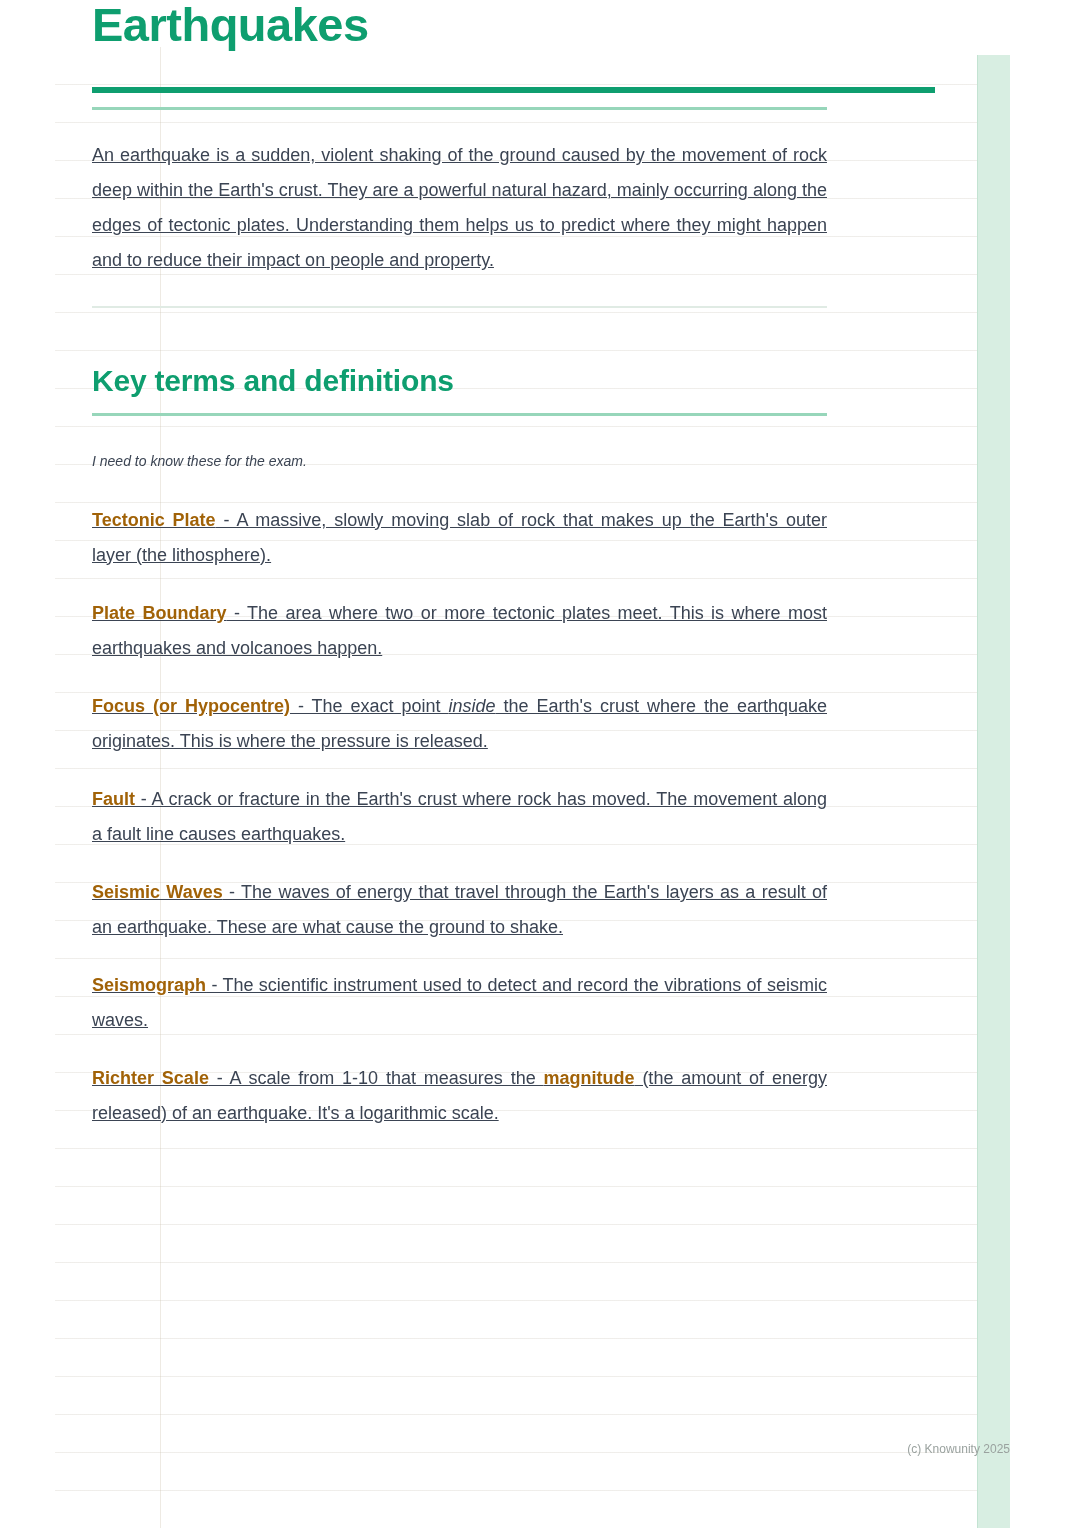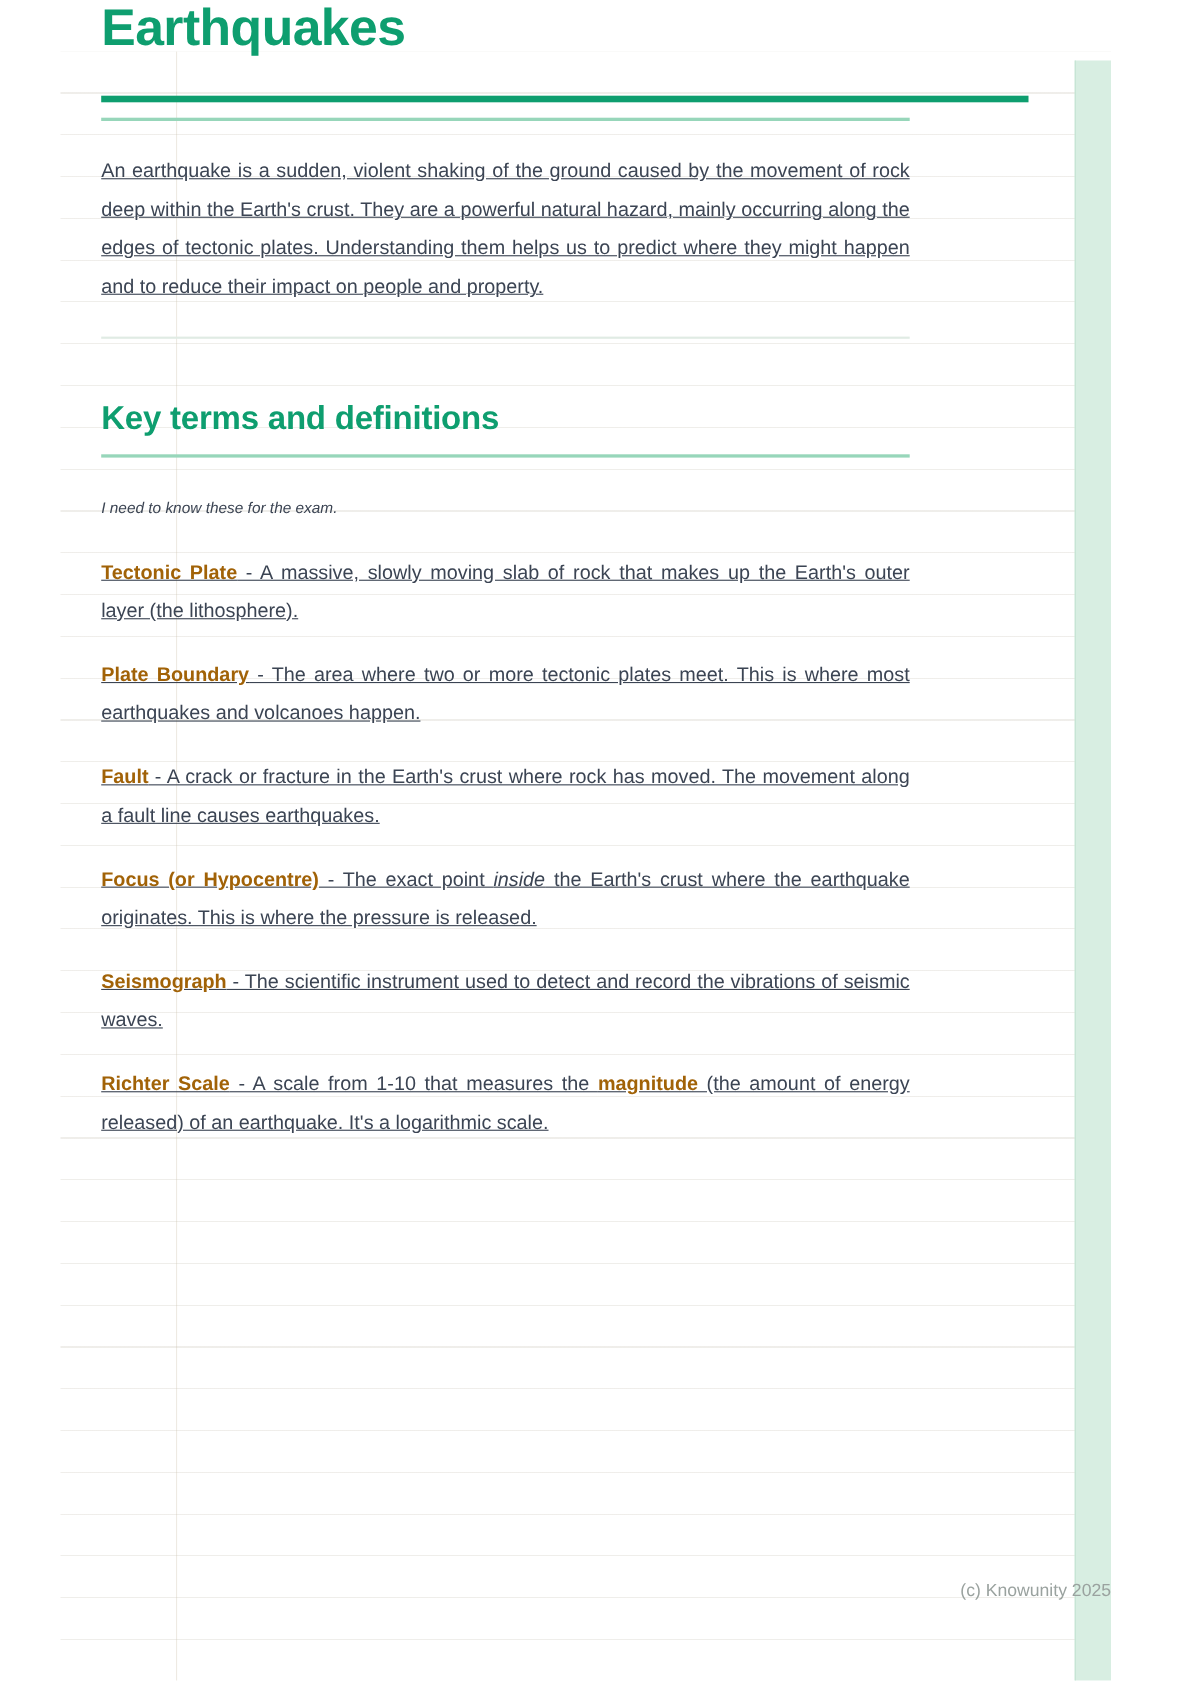--- a/index.html
+++ b/index.html
@@ -122,21 +122,21 @@
     font-weight: 700;
     color: #a16207;
   }
   span.i {
     font-style: italic;
   }
   .footer {
     position: absolute;
     right: 70px;
     bottom: 72px;
-    font-size: 16px;
+    font-size: 12px;
     color: #9aa29f;
     z-index: 5;
   }
 </style>
 </head>
 <body>
 
 <div class="page">
   <div class="ruled-lines"></div>
   <div class="faint-vline"></div>
@@ -154,22 +154,23 @@
 
       <div class="section-divider"></div>
 
       <section>
         <h2 class="section-heading">Key terms and definitions</h2>
         <div class="heading-underline"></div>
         <p class="note">I need to know these for the exam.</p>
         <div class="definitions" id="definitions">
             <p class="body def"><span class="b">Tectonic Plate</span><span> - A massive, slowly moving slab of rock that makes up the Earth's outer layer (the lithosphere).</span></p>
             <p class="body def"><span class="b">Plate Boundary</span><span> - The area where two or more tectonic plates meet. This is where most earthquakes and volcanoes happen.</span></p>
+            <p class="body def"><span class="b">Focus (or Hypocentre)</span><span> - The exact point </span><span class="i">inside</span><span> the Earth's crust where the earthquake originates. This is where the pressure is released.</span></p>
             <p class="body def"><span class="b">Fault</span><span> - A crack or fracture in the Earth's crust where rock has moved. The movement along a fault line causes earthquakes.</span></p>
-            <p class="body def"><span class="b">Focus (or Hypocentre)</span><span> - The exact point </span><span class="i">inside</span><span> the Earth's crust where the earthquake originates. This is where the pressure is released.</span></p>
+            <p class="body def"><span class="b">Seismic Waves</span><span> - The waves of energy that travel through the Earth's layers as a result of an earthquake. These are what cause the ground to shake.</span></p>
             <p class="body def"><span class="b">Seismograph</span><span> - The scientific instrument used to detect and record the vibrations of seismic waves.</span></p>
             <p class="body def"><span class="b">Richter Scale</span><span> - A scale from 1-10 that measures the </span><span class="b">magnitude</span><span> (the amount of energy released) of an earthquake. It's a logarithmic scale.</span></p>
           </div>
       </section>
     </div>
   </div>
 
   <div class="footer">(c) Knowunity 2025</div>
 </div>
 

